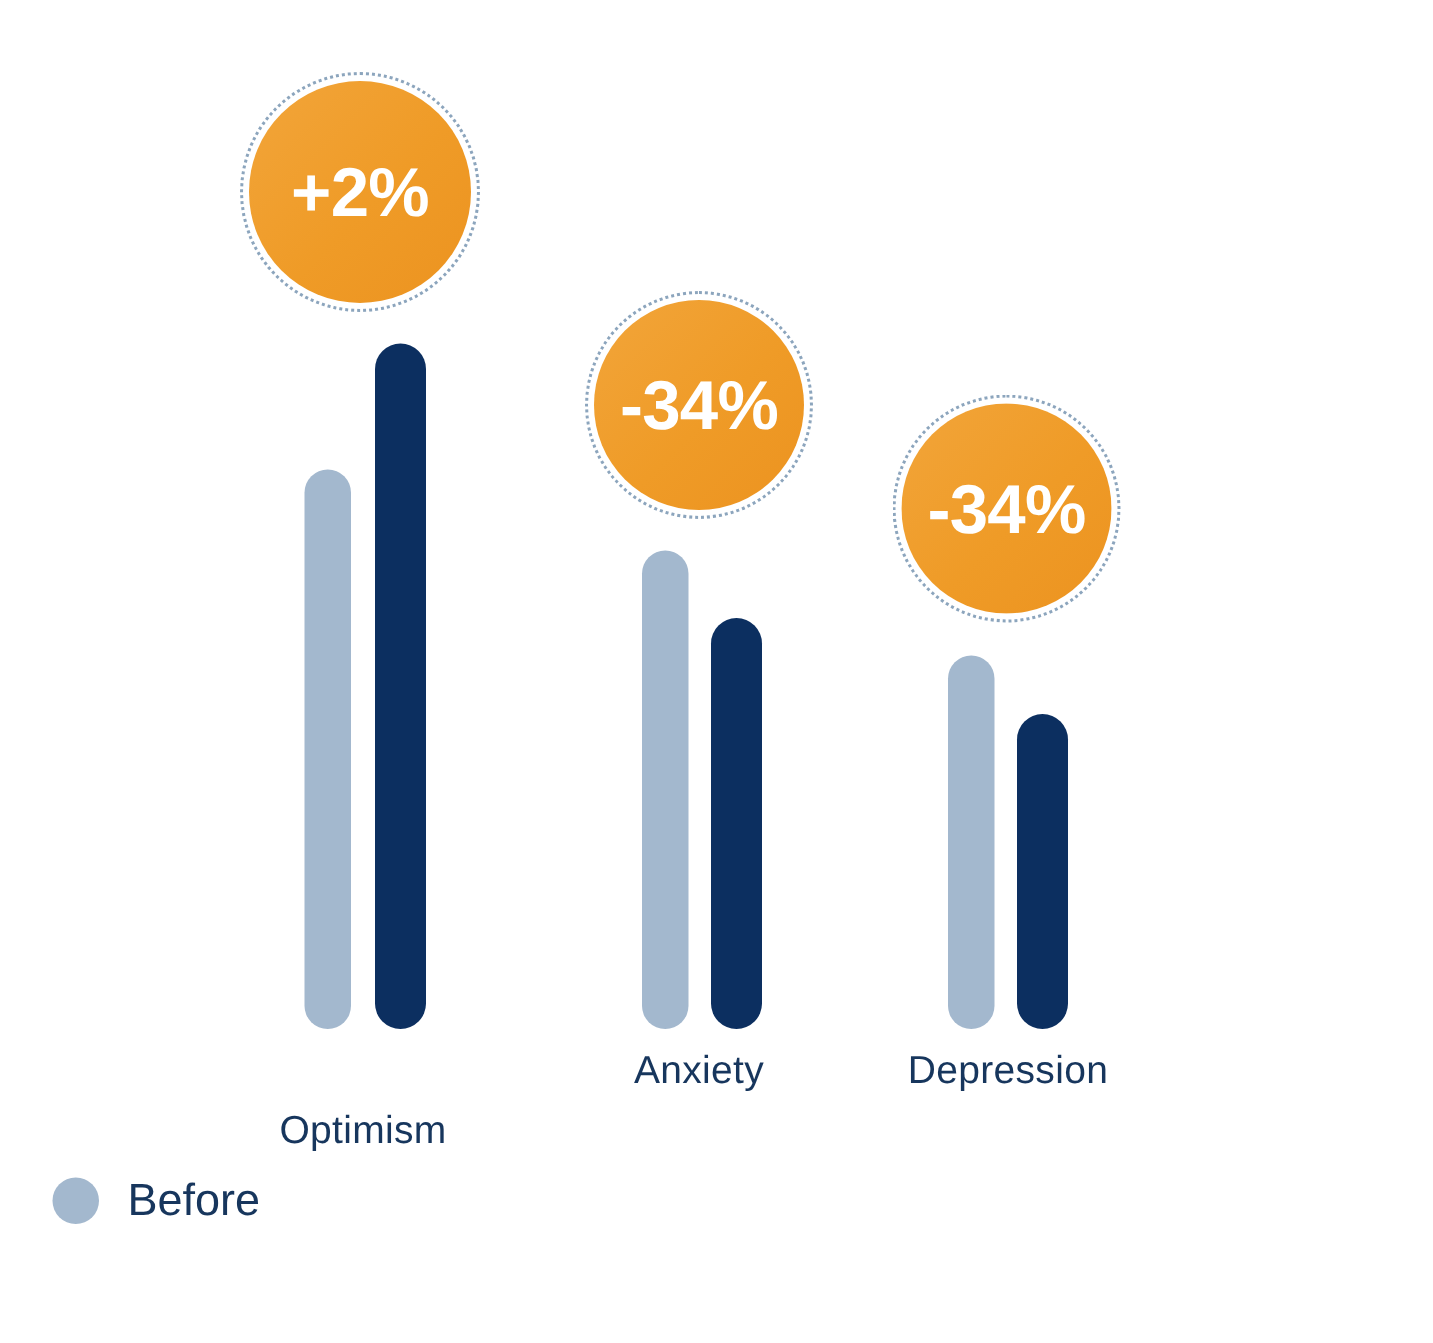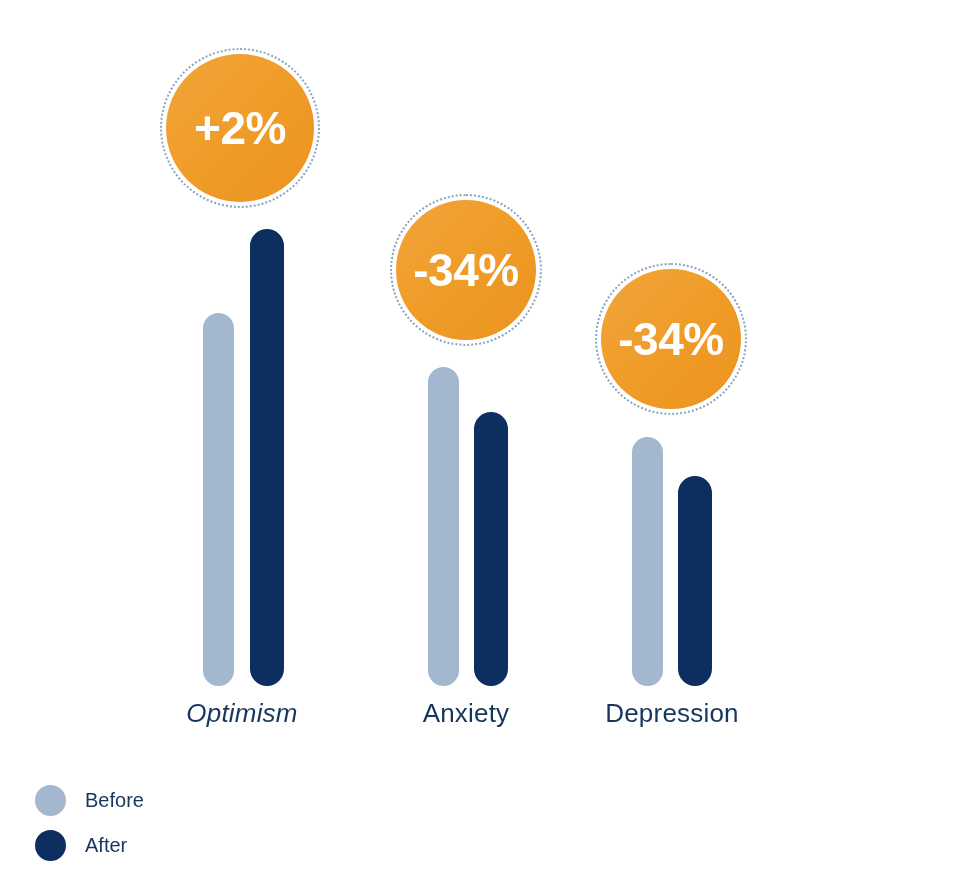--- a/index.html
+++ b/index.html
@@ -84,36 +84,36 @@
   }
   .legend-swatch {
     width: 31px;
     height: 31px;
     border-radius: 50%;
     flex: 0 0 auto;
   }
   .legend-label {
     margin-left: 19px;
     color: #17365d;
-    font-size: 20px;
+    font-size: 30px;
     font-family: "Liberation Sans", sans-serif;
     white-space: nowrap;
   }
 </style>
 </head>
 <body>
 
 <div id="chart-canvas">
     <div class="bar bar-before" title="373" style="left: 203px; top: 313px; width: 31px; height: 373px; background: rgb(163, 184, 206);"></div>
     <div class="bar bar-after" title="457" style="left: 250px; top: 229px; width: 34px; height: 457px; background: rgb(12, 47, 96);"></div>
     <div class="bar bar-before" title="319" style="left: 428px; top: 367px; width: 31px; height: 319px; background: rgb(163, 184, 206);"></div>
     <div class="bar bar-after" title="274" style="left: 474px; top: 412px; width: 34px; height: 274px; background: rgb(12, 47, 96);"></div>
     <div class="bar bar-before" title="249" style="left: 632px; top: 437px; width: 31px; height: 249px; background: rgb(163, 184, 206);"></div>
     <div class="bar bar-after" title="210" style="left: 678px; top: 476px; width: 34px; height: 210px; background: rgb(12, 47, 96);"></div>
-    <div class="cat-label" style="left: 102px; top: 698px; width: 280px; font-style: italic;">Optimism</div>
+    <div class="cat-label" style="left: 102px; top: 738px; width: 280px;">Optimism</div>
     <div class="cat-label" style="left: 532px; top: 698px; width: 280px;">Depression</div>
     <div class="cat-label" style="left: 326px; top: 698px; width: 280px;">Anxiety</div>
     <div class="badge" style="left: 160px; top: 48px; width: 160px; height: 160px; border-color: rgb(140, 165, 189);">
       <div class="badge-disc" style="width: 148px; height: 148px;">
         <div class="badge-text">+2%</div>
       </div>
     </div>
     <div class="badge" style="left: 390px; top: 194px; width: 152px; height: 152px; border-color: rgb(140, 165, 189);">
       <div class="badge-disc" style="width: 140px; height: 140px;">
         <div class="badge-text">-34%</div>
@@ -122,18 +122,14 @@
     <div class="badge" style="left: 595px; top: 263px; width: 152px; height: 152px; border-color: rgb(140, 165, 189);">
       <div class="badge-disc" style="width: 140px; height: 140px;">
         <div class="badge-text">-34%</div>
       </div>
     </div>
     <div id="legend">
       <div class="legend-row">
         <span class="legend-swatch" style="background: rgb(163, 184, 206);"></span>
         <span class="legend-label">Before</span>
       </div>
-      <div class="legend-row">
-        <span class="legend-swatch" style="background: rgb(12, 47, 96);"></span>
-        <span class="legend-label">After</span>
-      </div>
     </div>
   </div>
 
 </body></html>

